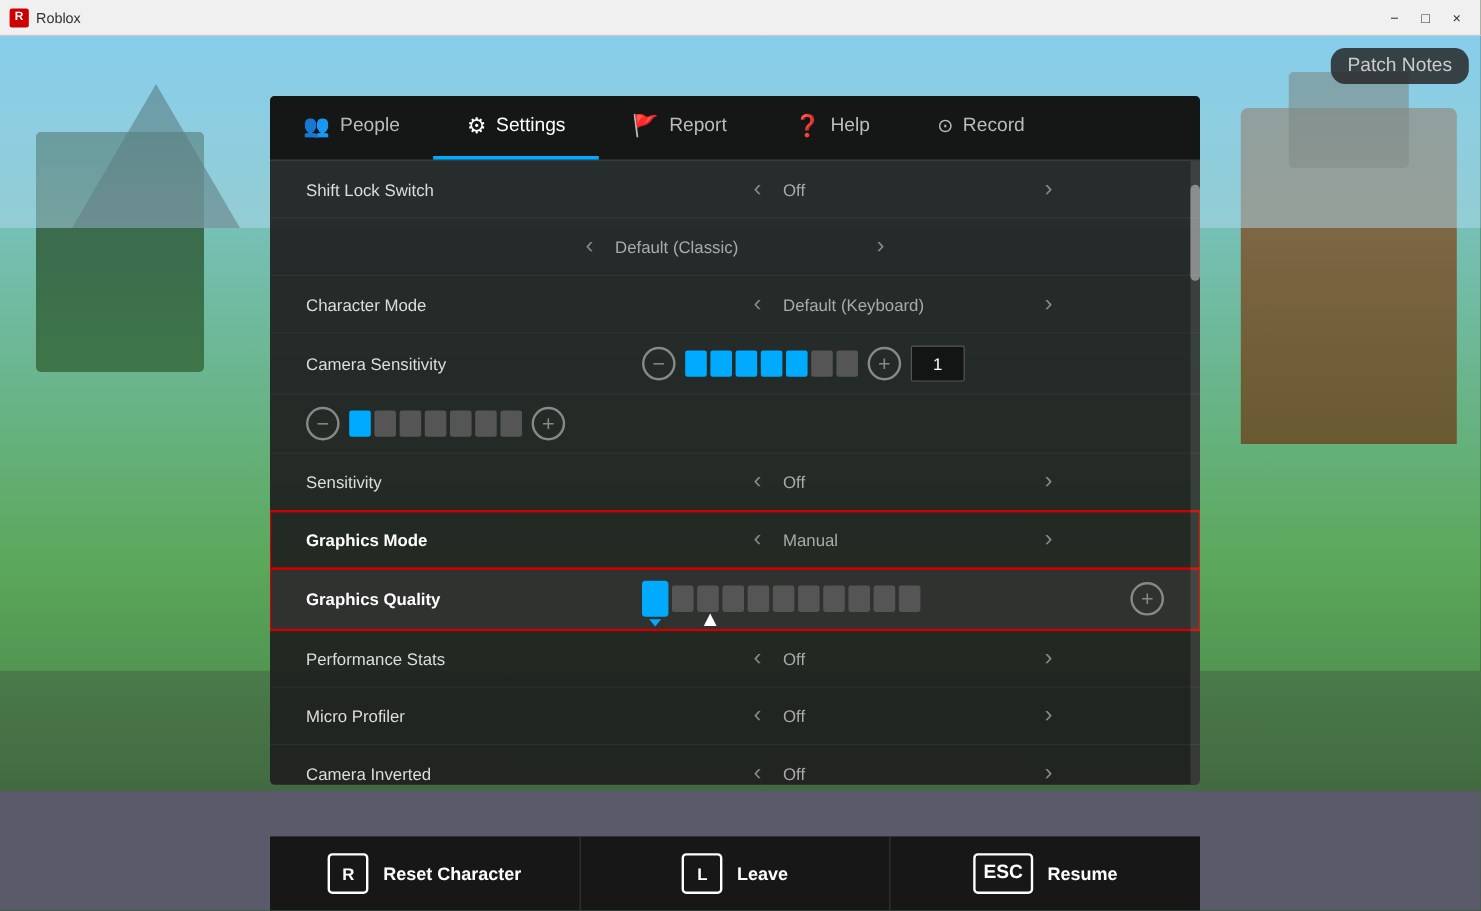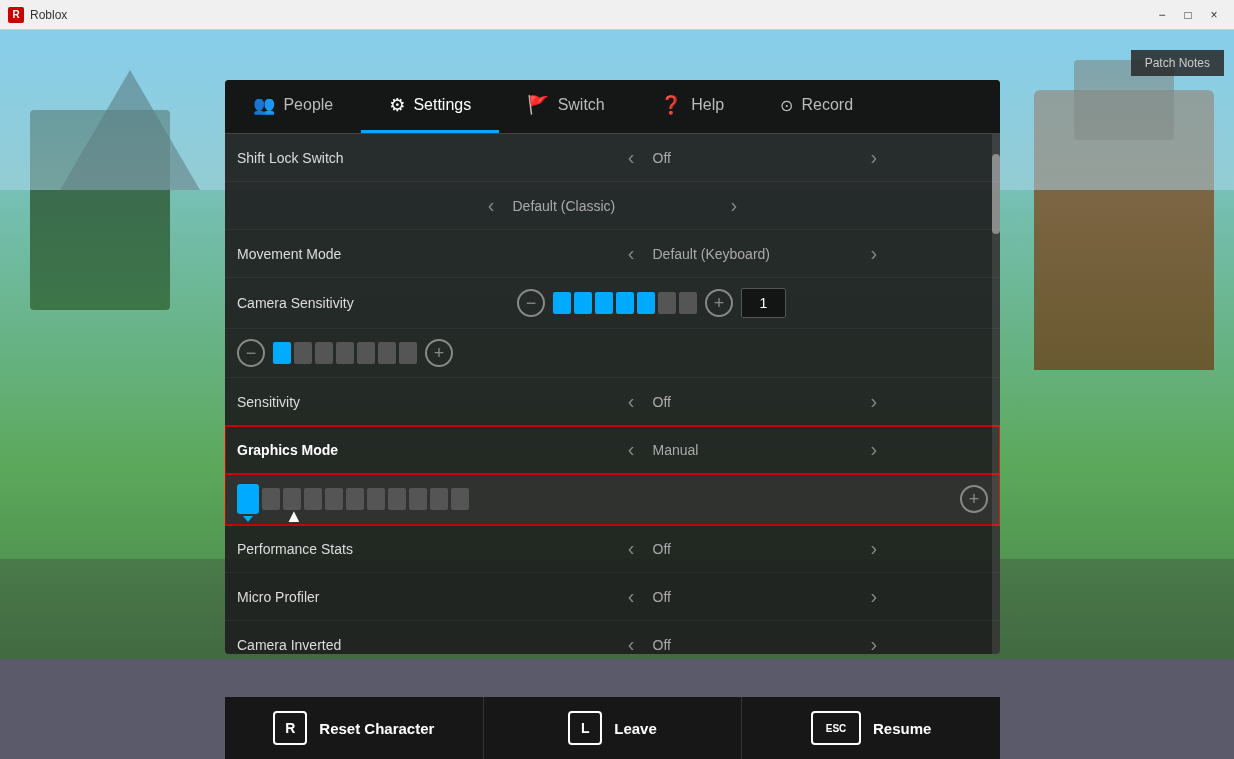--- a/index.html
+++ b/index.html
@@ -78,28 +78,28 @@
       position: absolute;
       bottom: 0;
       width: 100%;
       height: 100px;
       background: #5a5a6a;
     }
 
     
     .patch-notes-btn {
       position: absolute;
-      top: 20px;
+      top: 10px;
       right: 10px;
       background: rgba(40,40,40,0.85);
       color: #ccc;
       border: none;
       padding: 6px 14px;
-      border-radius: 0;
-      font-size: 12px;
+      border-radius: 12px;
+      font-size: 16px;
       cursor: pointer;
       z-index: 50;
     }
 
     
     .main-panel {
       position: absolute;
       top: 50px;
       left: 225px;
       width: 775px;
@@ -137,21 +137,21 @@
     
     .settings-content {
       max-height: 520px;
       overflow: hidden;
     }
 
     
     .setting-row {
       display: flex;
       align-items: center;
-      padding: 10px 12px;
+      padding: 10px 30px;
       border-bottom: 1px solid rgba(255,255,255,0.05);
       min-height: 48px;
     }
     .setting-label {
       color: #ddd;
       font-size: 14px;
       width: 280px;
       font-weight: 500;
     }
     .setting-label.highlight {
@@ -318,21 +318,21 @@
       height: 34px;
       display: flex;
       align-items: center;
       justify-content: center;
       font-size: 14px;
       font-weight: bold;
       border-radius: 4px;
     }
     .key-badge.wide {
       width: 50px;
-      font-size: 10px;
+      font-size: 16px;
     }
   </style>
 </head>
 <body>
 
 <div class="title-bar">
   <div class="title-bar-left">
     <div class="title-bar-icon">R</div>
     <span class="title-bar-text">Roblox</span>
   </div>
@@ -362,21 +362,21 @@
       <div class="tab-item">
         <span class="tab-icon">👥</span>
         <span>People</span>
       </div>
       <div class="tab-item active">
         <span class="tab-icon">⚙</span>
         <span>Settings</span>
       </div>
       <div class="tab-item">
         <span class="tab-icon">🚩</span>
-        <span>Switch</span>
+        <span>Report</span>
       </div>
       <div class="tab-item">
         <span class="tab-icon">❓</span>
         <span>Help</span>
       </div>
       <div class="tab-item">
         <span class="tab-icon" style="font-size:16px;">⊙</span>
         <span>Record</span>
       </div>
     </div>
@@ -394,21 +394,21 @@
 
       <div class="setting-row">
         <div class="setting-control">
           <span class="arrow-left">‹</span>
           <span class="setting-value">Default (Classic)</span>
           <span class="arrow-right">›</span>
         </div>
       </div>
 
       <div class="setting-row">
-        <span class="setting-label">Movement Mode</span>
+        <span class="setting-label">Character Mode</span>
         <div class="setting-control">
           <span class="arrow-left">‹</span>
           <span class="setting-value">Default (Keyboard)</span>
           <span class="arrow-right">›</span>
         </div>
       </div>
 
       <div class="setting-row">
         <span class="setting-label">Camera Sensitivity</span>
         <div class="slider-container">
@@ -455,20 +455,21 @@
       <div class="setting-row red-border">
         <span class="setting-label highlight">Graphics Mode</span>
         <div class="setting-control">
           <span class="arrow-left">‹</span>
           <span class="setting-value">Manual</span>
           <span class="arrow-right">›</span>
         </div>
       </div>
 
       <div class="setting-row red-border" style="background:rgba(60,60,60,0.5);">
+        <span class="setting-label highlight">Graphics Quality</span>
         <div class="slider-container" style="position:relative;">
 
           <div class="gq-slider">
             <div class="gq-thumb"></div>
             <div class="gq-segment"></div>
             <div class="gq-segment"></div>
             <div class="gq-segment"></div>
             <div class="gq-segment"></div>
             <div class="gq-segment"></div>
             <div class="gq-segment"></div>

